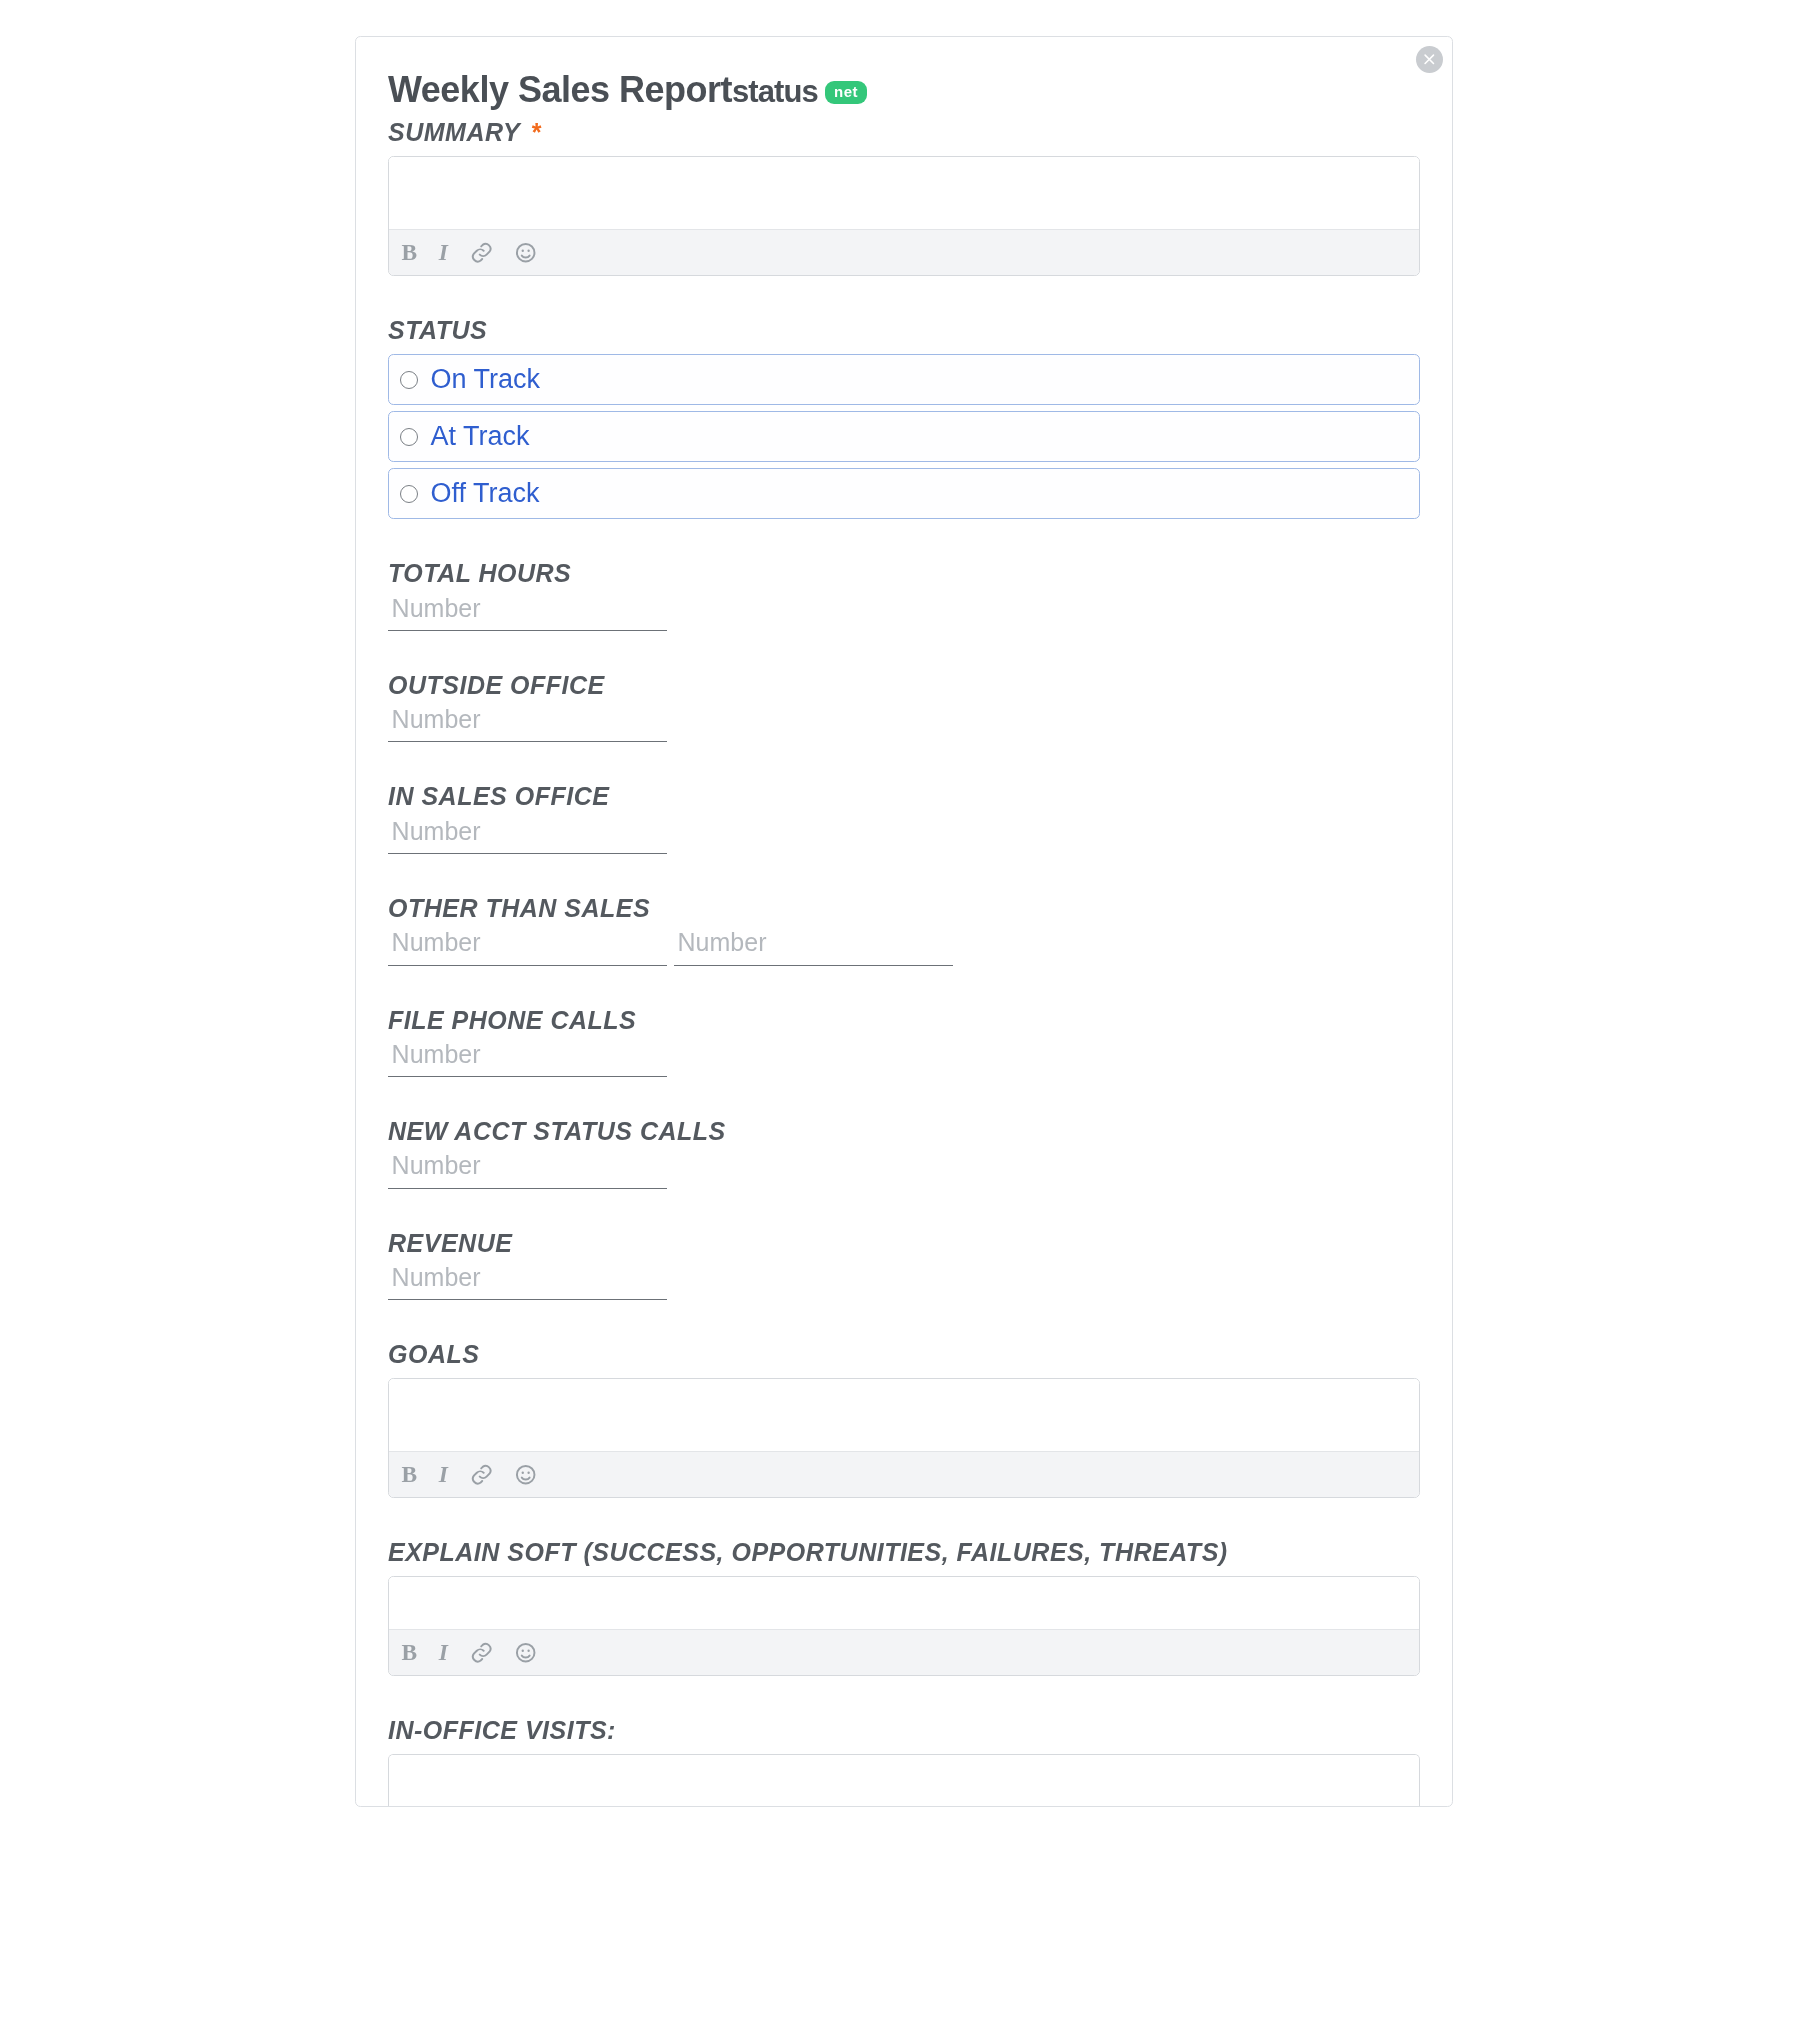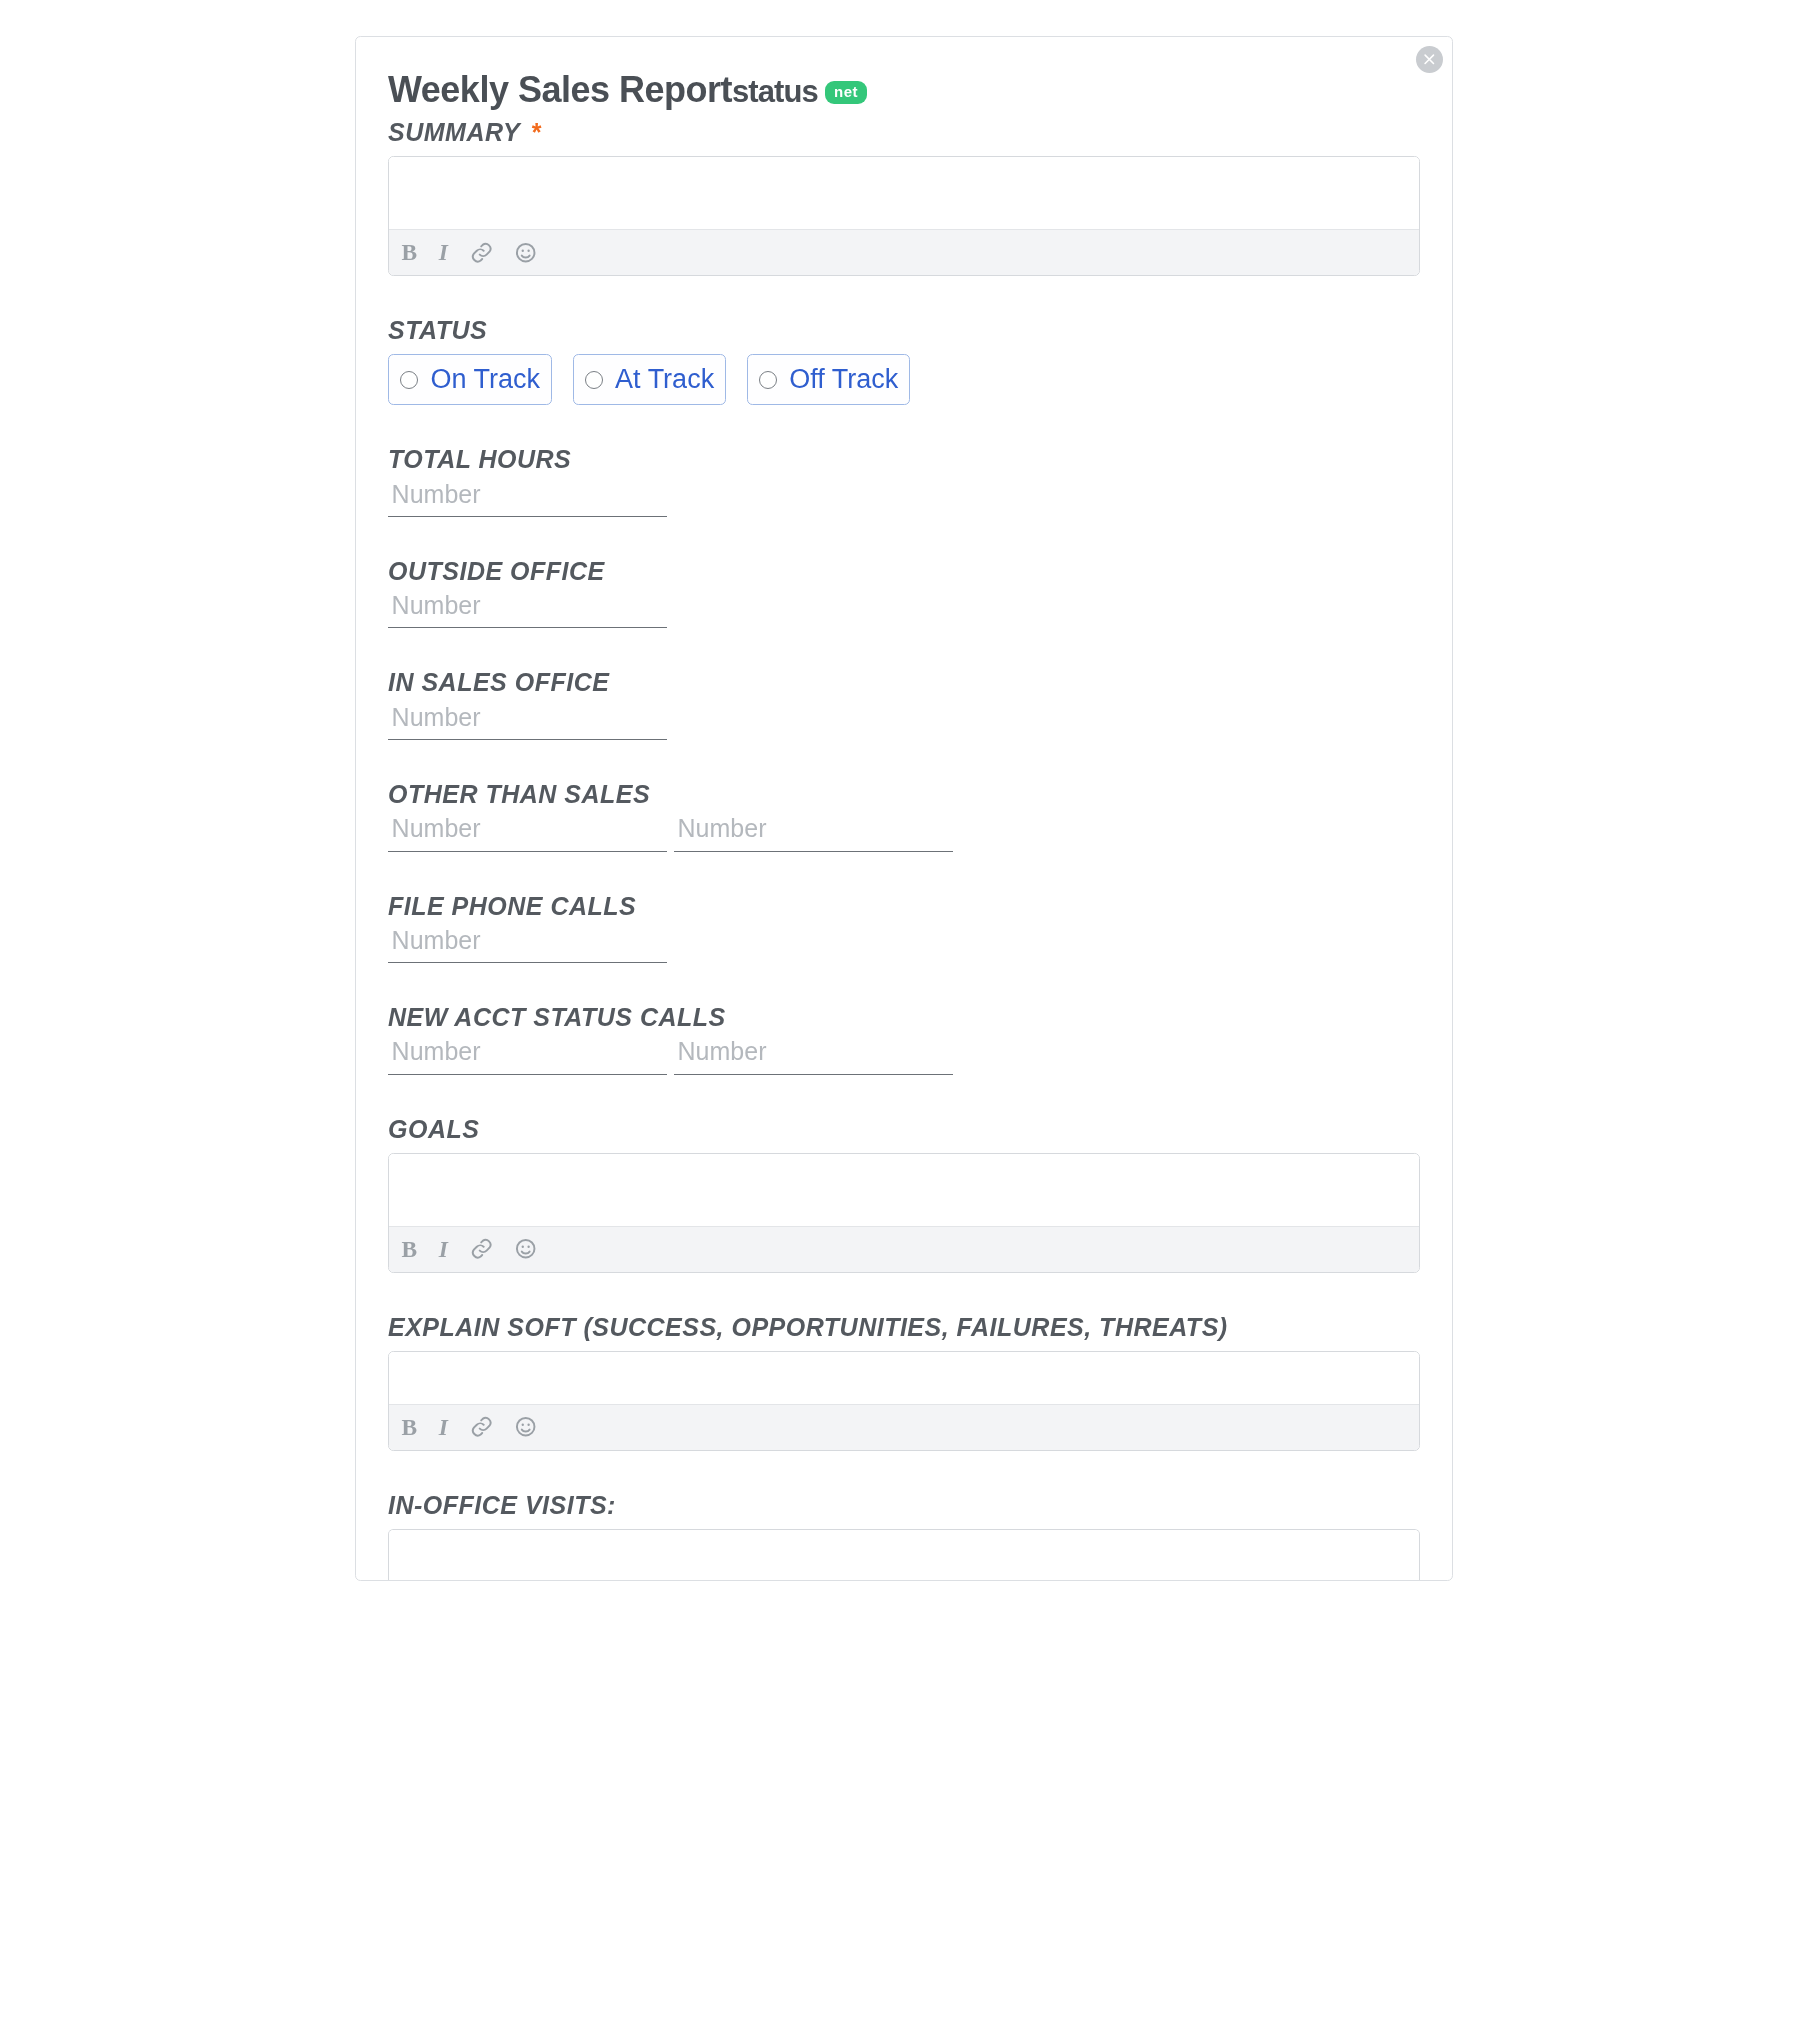--- a/index.html
+++ b/index.html
@@ -93,21 +93,21 @@
     padding: 9px 12.6px;
     display: flex;
     gap: 21.6px;
     align-items: center;
     color: #9aa0a6;
   }
   .rt-toolbar span, .rt-toolbar svg { cursor: pointer; }
   .tb-bold { font-weight: 800; font-family: Georgia, 'Times New Roman', serif; font-size: 23.4px; }
   .tb-italic { font-style: italic; font-family: Georgia, 'Times New Roman', serif; font-weight: 600; font-size: 23.4px; }
   .tb-icon { width: 23.4px; height: 23.4px; }
-  .status-options { margin-top: 9px; display: flex; flex-direction: row; gap: 21px; }
+  .status-options { margin-top: 9px; display: flex; flex-direction: column; gap: 6px; }
   .status-opt {
     border: 1.8px solid #9fb9e6;
     border-radius: 5.4px;
     padding: 9px 10.8px;
     display: flex;
     align-items: center;
     gap: 12.6px;
     cursor: pointer;
     background: #fefeff;
   }
@@ -209,20 +209,21 @@
   <input class="num-input" placeholder="Number" style="">
 
   <input class="num-input" placeholder="Number" style="">
 
   <div class="section-label">FILE PHONE CALLS</div>
   <input class="num-input" placeholder="Number" style="">
 
   <div class="section-label">NEW ACCT STATUS CALLS</div>
   <input class="num-input" placeholder="Number" style="">
 
+  <div class="section-label">REVENUE</div>
   <input class="num-input" placeholder="Number" style="">
 
   
   <div class="section-label">GOALS</div>
   <div class="richtext-box">
     <div class="rt-area" contenteditable="true" style=""></div>
     <div class="rt-toolbar">
       <span class="tb-bold">B</span>
       <span class="tb-italic">I</span>
       <svg class="tb-icon" viewBox="0 0 24 24">

